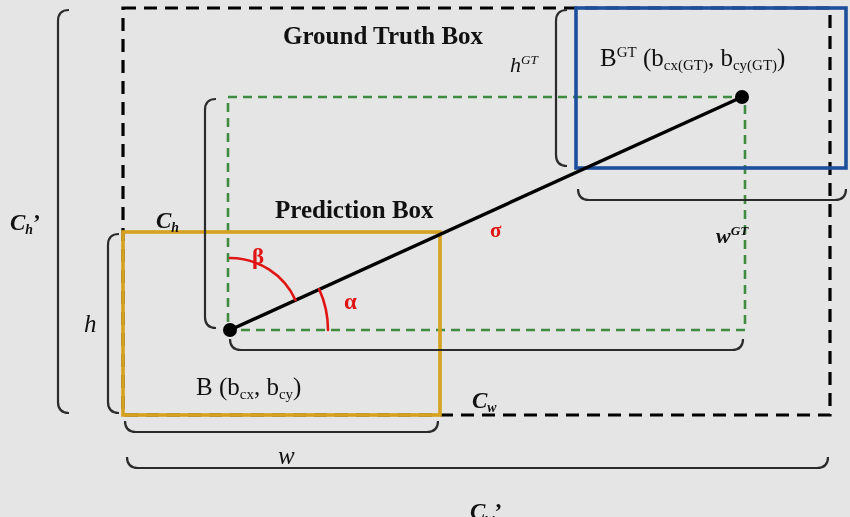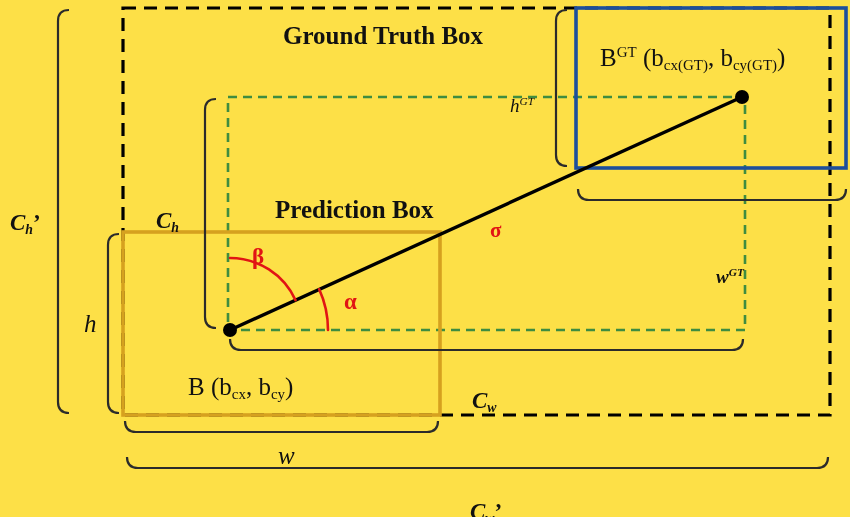--- a/index.html
+++ b/index.html
@@ -1,20 +1,20 @@
 <!DOCTYPE html>
 <html><head>
 <meta charset="utf-8">
 <style>
   html, body { margin: 0; padding: 0; background: #ffffff; }
   .stage {
     position: relative;
     width: 850px;
     height: 517px;
-    background: #fde047;
+    background: #e5e5e5;
     font-family: "Liberation Serif", "DejaVu Serif", serif;
     overflow: hidden;
   }
   .stage svg { position: absolute; left: 0; top: 0; }
   .stage svg rect, .stage svg path { fill: none; }
   .outer-box   { stroke-width: 3.2; stroke-dasharray: 13 8; }
   .center-box  { stroke-width: 2.6; stroke-dasharray: 9 6; }
   .gt-box      { stroke-width: 3.6; }
   .pred-box    { stroke-width: 3.6; }
   .sigma-line  { stroke-width: 3.4; }
@@ -28,21 +28,21 @@
     line-height: 1.15;
     white-space: nowrap;
   }
   .title { font-weight: 700; font-size: 25px; }
   .it  { font-style: italic; }
   .b   { font-weight: 700; }
   .red { color: #e11414; font-weight: 700; }
   .sup { font-size: 60%; position: relative; top: -0.6em; }
   .sub { font-size: 60%; position: relative; top: 0.28em; }
   .dim { font-size: 23px; margin-top: 16px; }
-  .small-dim { font-size: 19px; margin-top: 43px; }
+  .small-dim { font-size: 22px; }
 </style>
 </head>
 <body>
 
 <div class="stage">
 
   <svg width="850" height="517" viewBox="0 0 850 517">
 
     <rect class="outer-box" x="123" y="8" width="707" height="407" stroke="#000000"></rect>
 
@@ -71,21 +71,21 @@
     <path class="bracket" d="M 127 457 Q 127 468 138 468 L 817 468 Q 828 468 828 457"></path>
   </svg>
 
   <div class="lbl title" style="left:283px; top:22px;">Ground Truth Box</div>
   <div class="lbl title" style="left:238px; top:196px;margin-left:37px;">Prediction Box</div>
 
   <div class="lbl" style="left:600px; top:44px;">
     <span>B</span><span class="sup">GT</span><span> (b</span><span class="sub">cx(GT)</span><span>, b</span><span class="sub">cy(GT)</span><span>)</span>
   </div>
 
-  <div class="lbl" style="left:188px; top:373px;">
+  <div class="lbl" style="left:196px; top:373px;">
     <span>B</span><span> (b</span><span class="sub">cx</span><span>, b</span><span class="sub">cy</span><span>)</span>
   </div>
 
   <div class="lbl small-dim" style="left:510px; top:52px;">
     <span class="it">h</span><span class="sup it">GT</span>
   </div>
 
   <div class="lbl small-dim" style="left:716px; top:223px;font-weight:bold;">
     <span class="it">w</span><span class="sup it">GT</span>
   </div>

